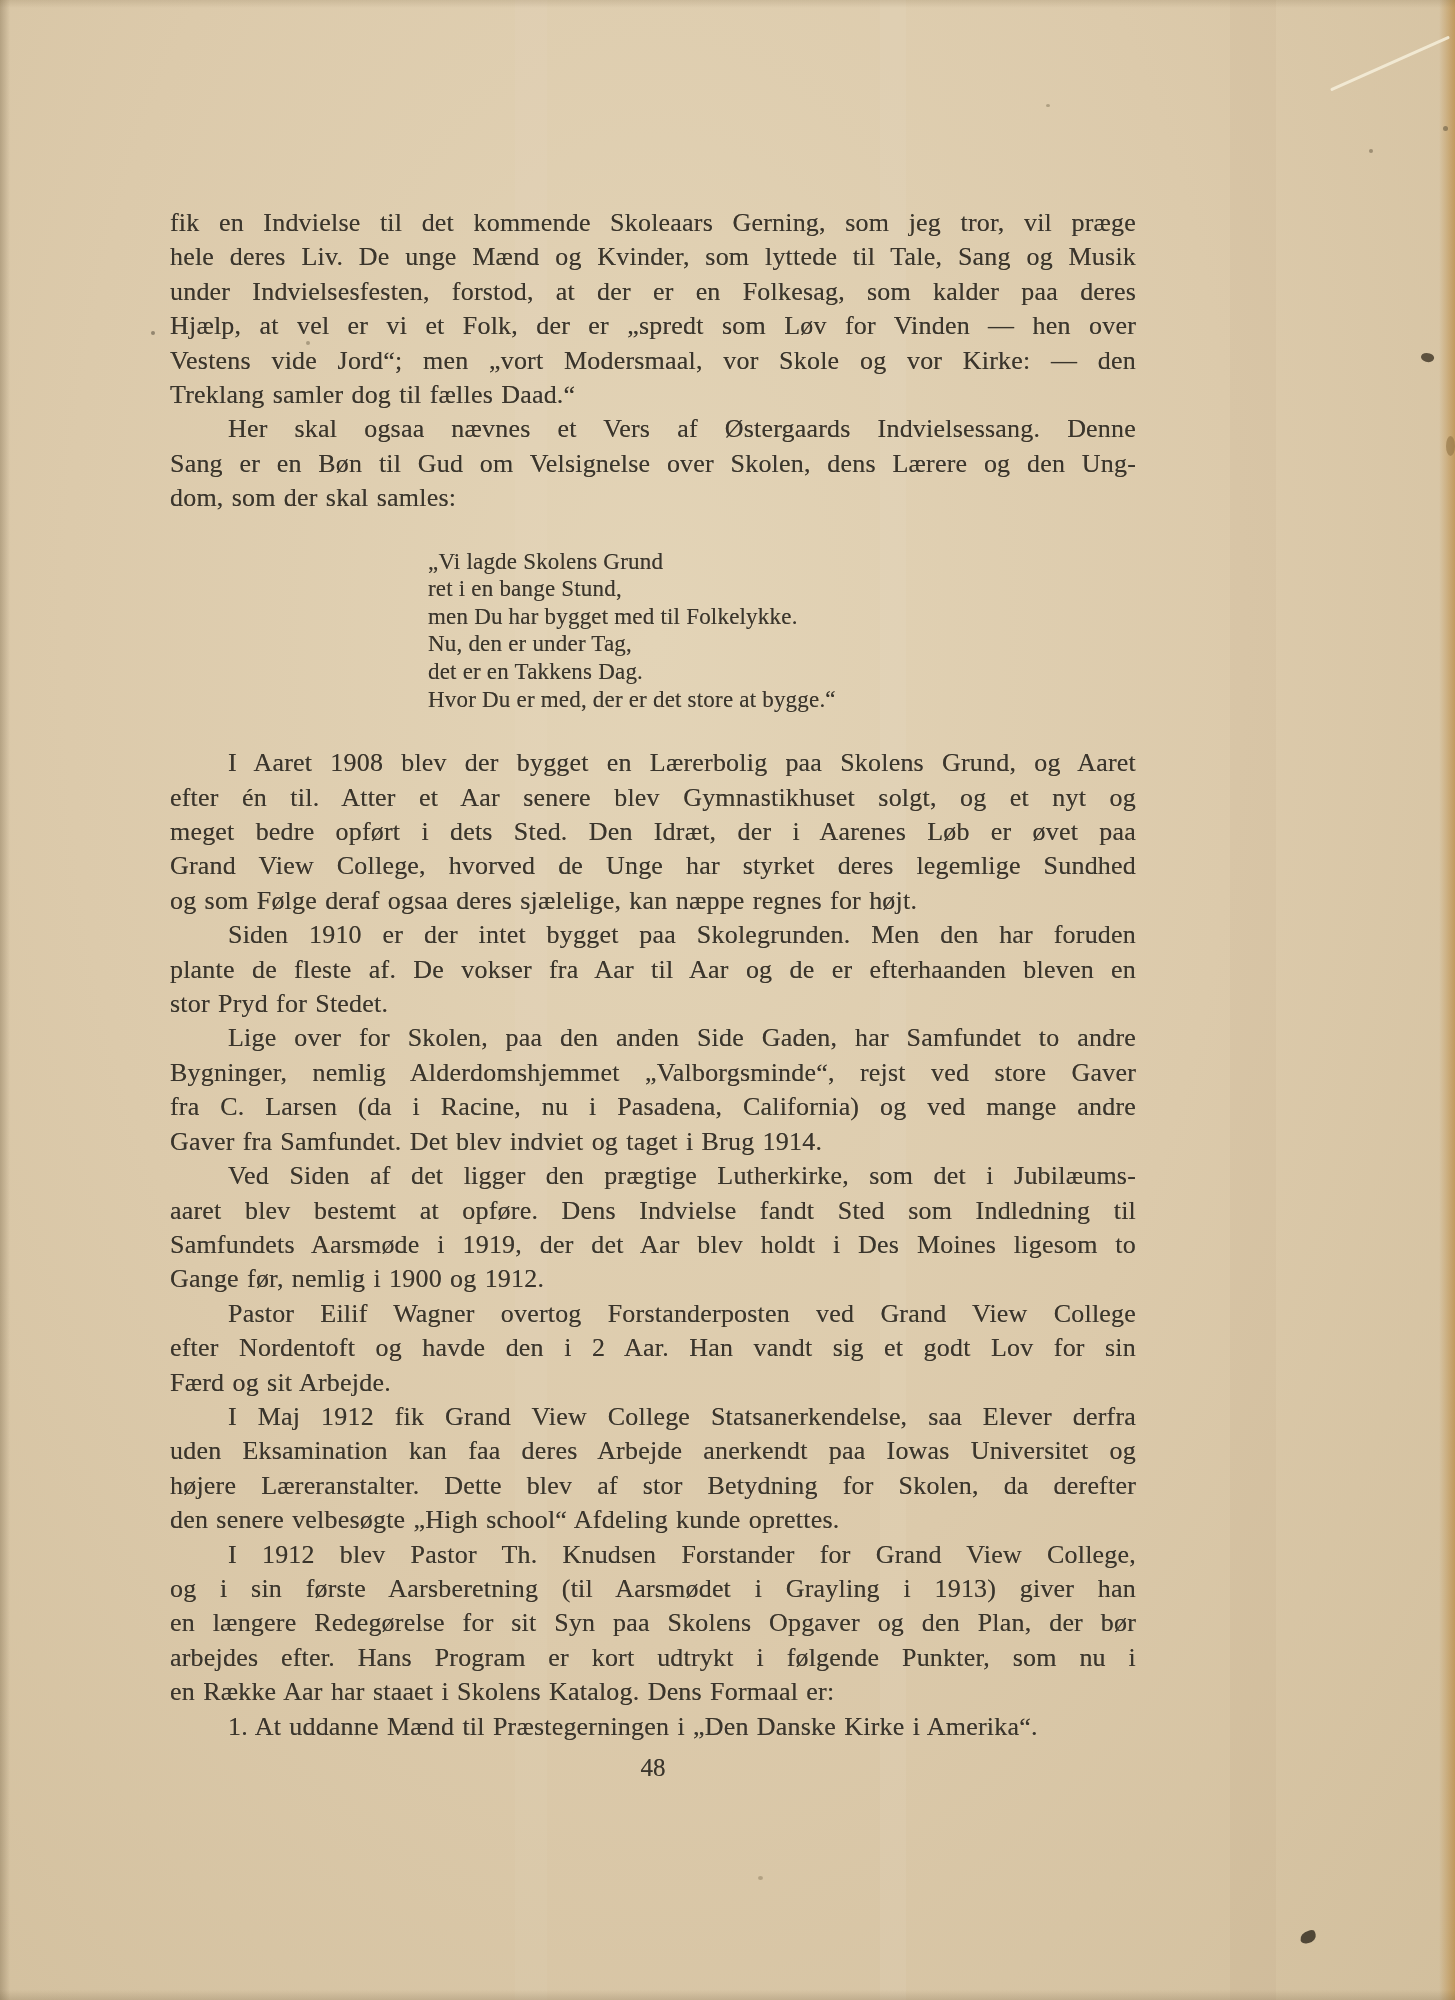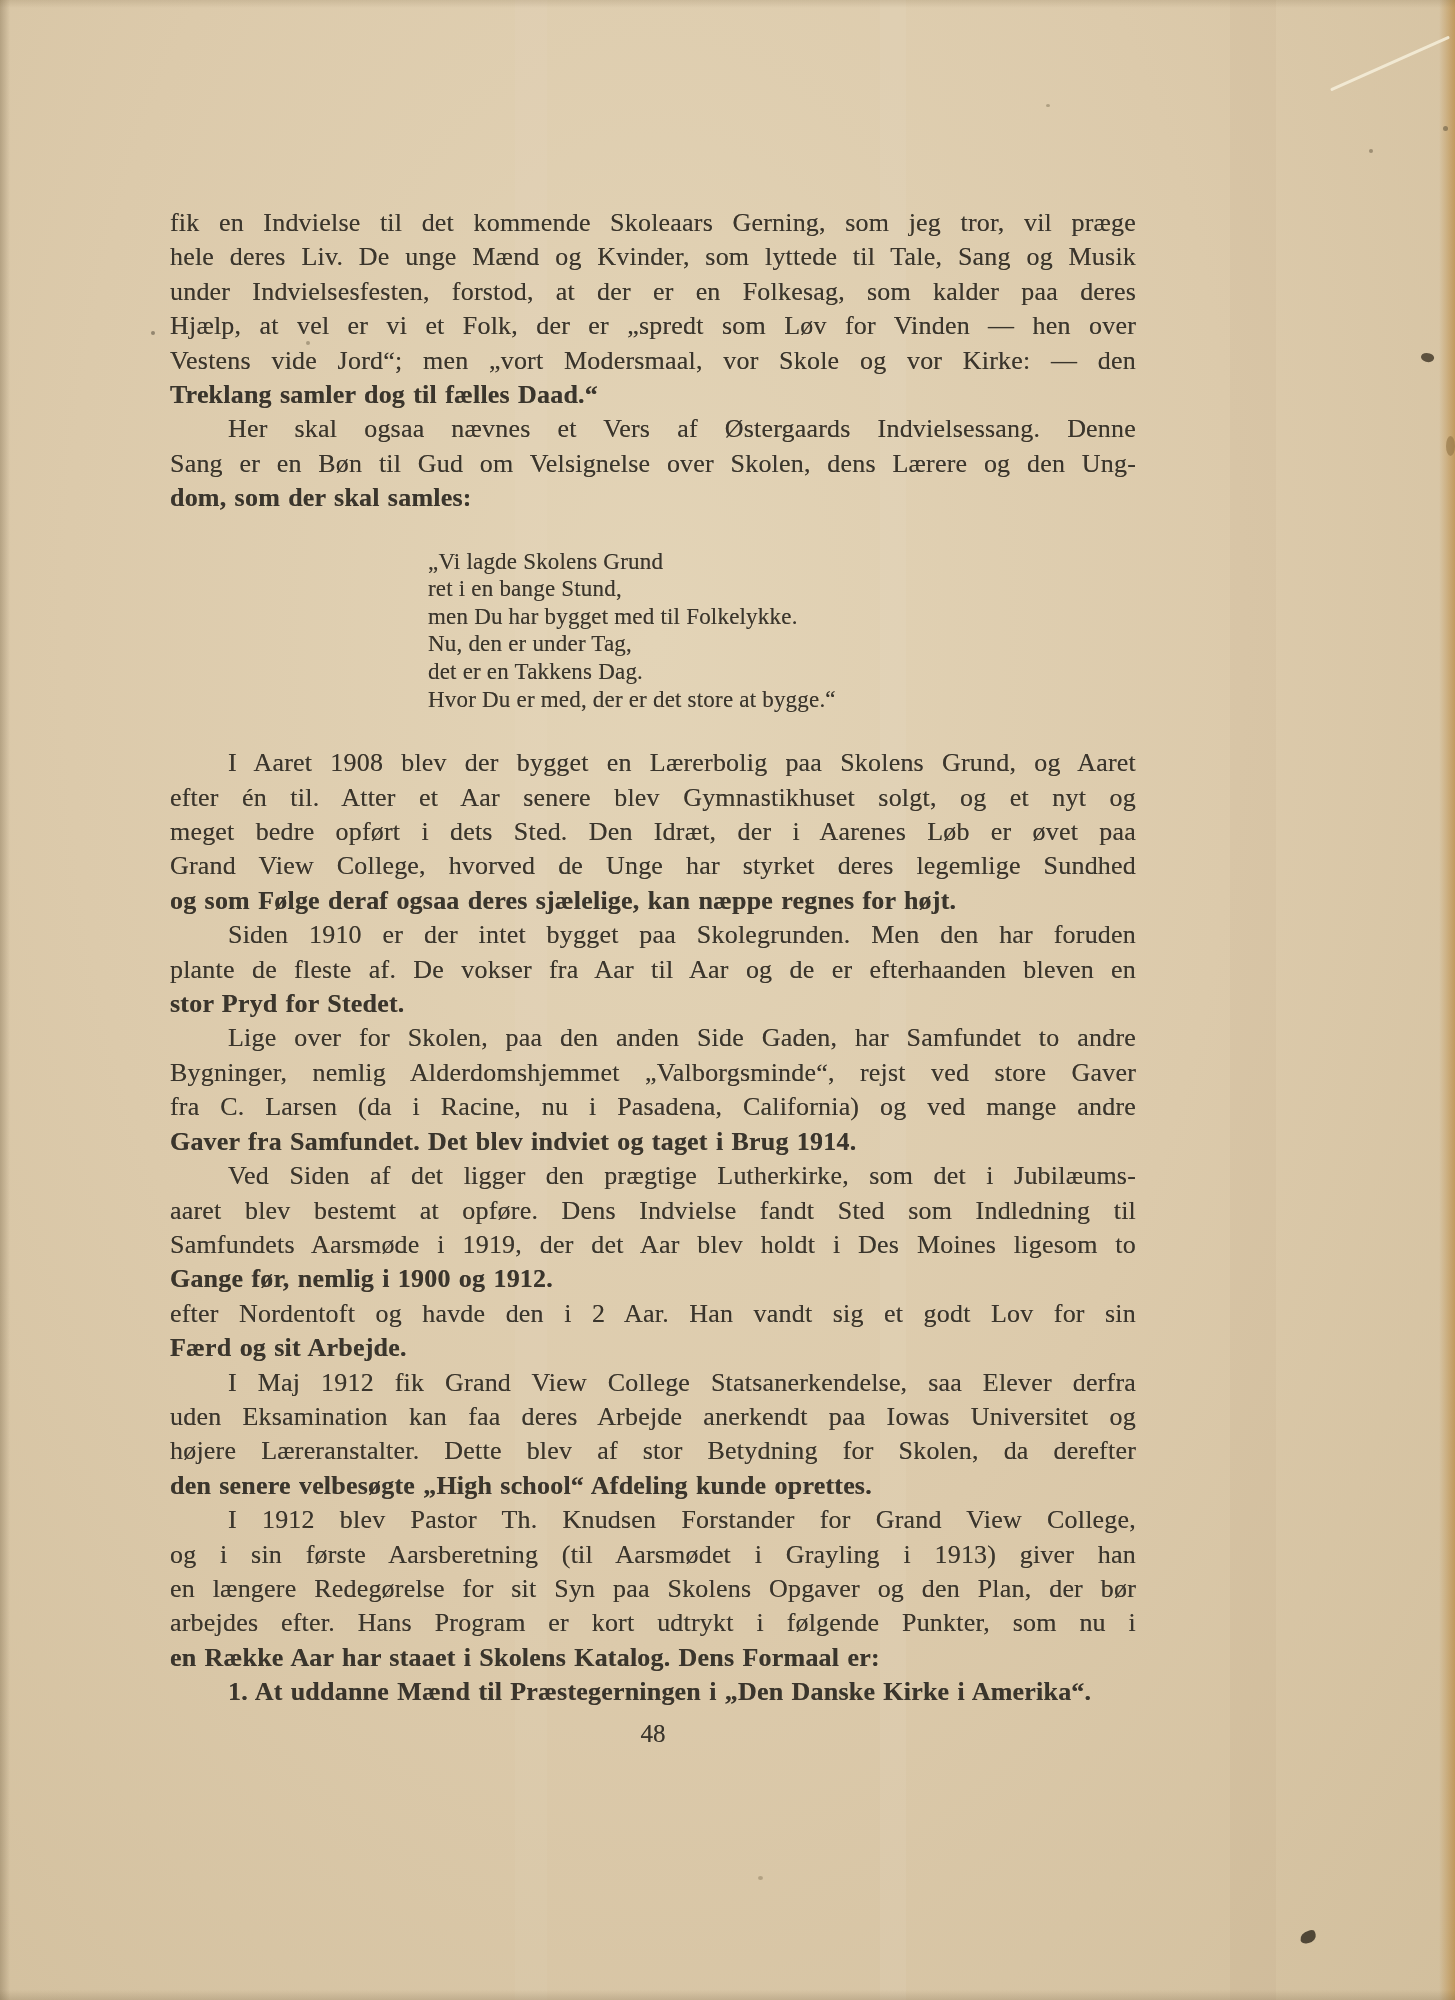--- a/index.html
+++ b/index.html
@@ -42,21 +42,21 @@
   .sp8{left:1046px;top:104px;width:4px;height:3px;background:#6a5c42;opacity:.4;}
   .sp9{left:758px;top:1876px;width:5px;height:4px;background:#6a5c42;opacity:.35;}
   
   .textblock{position:absolute;left:170px;top:206px;width:966px;color:#3a352c;}
   .para{margin:0;}
   .line{
     font-size:26px;line-height:34.4px;letter-spacing:.2px;word-spacing:1.5px;
     text-align:justify;text-align-last:justify;
     text-shadow:0 0 .5px rgba(58,53,44,.55);
   }
-  .line.last{text-align-last:left;font-weight:bold;}
+  .line.last{text-align-last:left;}
   .line.ind{text-indent:58px;}
   .verse{margin:32px 0 33px 258px;}
   .vline{
     font-size:23px;line-height:27.6px;letter-spacing:.2px;
     text-shadow:0 0 .4px rgba(58,53,44,.5);
   }
   .pagenum{
     margin-top:10px;text-align:center;font-size:25px;color:#3a352c;
     text-shadow:0 0 .4px rgba(58,53,44,.5);
   }
@@ -124,20 +124,21 @@
         <div class="line">fra C. Larsen (da i Racine, nu i Pasadena, California) og ved mange andre</div>
         <div class="line last">Gaver fra Samfundet.  Det blev indviet og taget i Brug 1914.</div>
       </div>
       <div class="para">
         <div class="line ind">Ved Siden af det ligger den prægtige Lutherkirke, som det i Jubilæums-</div>
         <div class="line">aaret blev bestemt at opføre.  Dens Indvielse fandt Sted som Indledning til</div>
         <div class="line">Samfundets Aarsmøde i 1919, der det Aar blev holdt i Des Moines ligesom to</div>
         <div class="line last">Gange før, nemlig i 1900 og 1912.</div>
       </div>
       <div class="para">
+        <div class="line ind">Pastor Eilif Wagner overtog Forstanderposten ved Grand View College</div>
         <div class="line">efter Nordentoft og havde den i 2 Aar.  Han vandt sig et godt Lov for sin</div>
         <div class="line last">Færd og sit Arbejde.</div>
       </div>
       <div class="para">
         <div class="line ind">I Maj 1912 fik Grand View College Statsanerkendelse, saa Elever derfra</div>
         <div class="line">uden Eksamination kan faa deres Arbejde anerkendt paa Iowas Universitet og</div>
         <div class="line">højere Læreranstalter.  Dette blev af stor Betydning for Skolen, da derefter</div>
         <div class="line last">den senere velbesøgte „High school“ Afdeling kunde oprettes.</div>
       </div>
       <div class="para">

